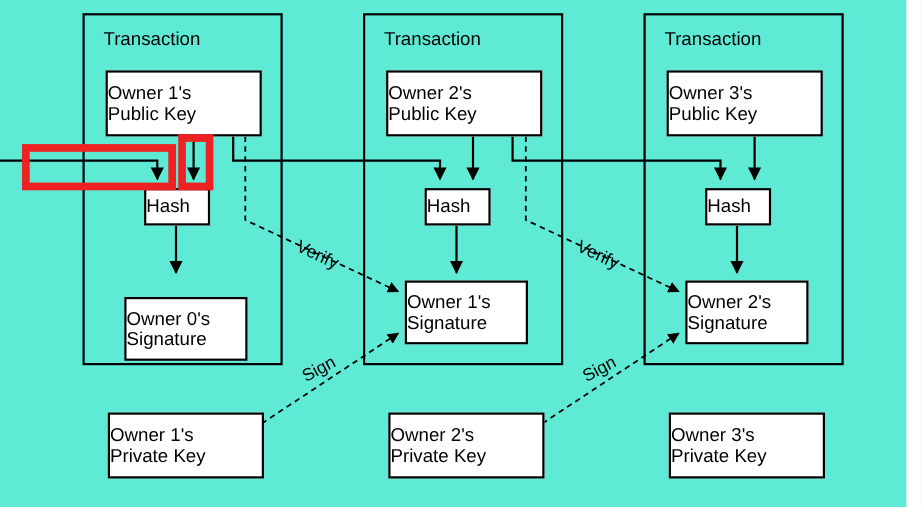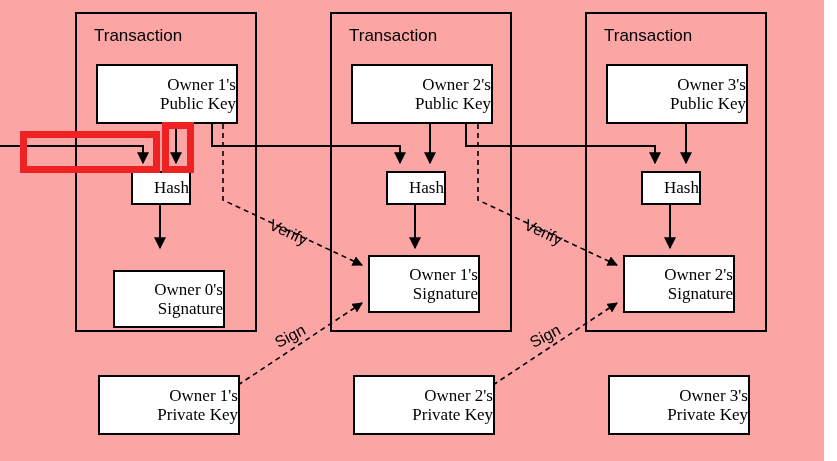--- a/index.html
+++ b/index.html
@@ -4,21 +4,21 @@
 <style>
   html, body {
     margin: 0;
     padding: 0;
     background: #ffffff;
   }
   #diagram-root {
     position: relative;
     width: 824px;
     height: 461px;
-    background: #fca5a5;
+    background: #5eead4;
     font-family: "Liberation Sans", sans-serif;
     overflow: hidden;
   }
   #diagram-svg {
     position: absolute;
     left: 0;
     top: 0;
     width: 837px;
     height: 461px;
   }
@@ -35,27 +35,26 @@
     white-space: nowrap;
     line-height: 1;
   }
   .node-box {
     position: absolute;
     border: 2px solid #000000;
     box-sizing: border-box;
     background: #ffffff;
     display: flex;
     flex-direction: column;
-    align-items: flex-end;
+    align-items: flex-start;
     justify-content: center;
     font-size: 17px;
     color: #000000;
     line-height: 1.12;
     text-align: center;
-    font-family: Liberation Serif, serif;
   }
   .node-box span { display: block; white-space: nowrap; }
   .edge-label {
     position: absolute;
     font-size: 16px;
     color: #000000;
     white-space: nowrap;
     background: transparent;
     transform-origin: left top;
   }

